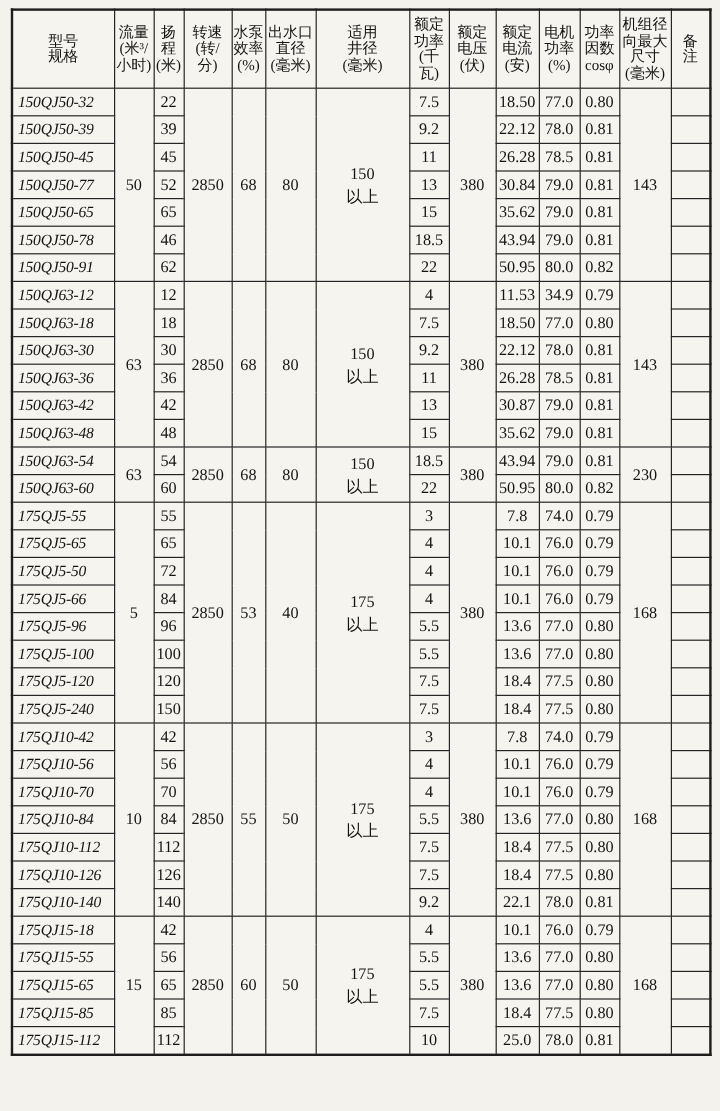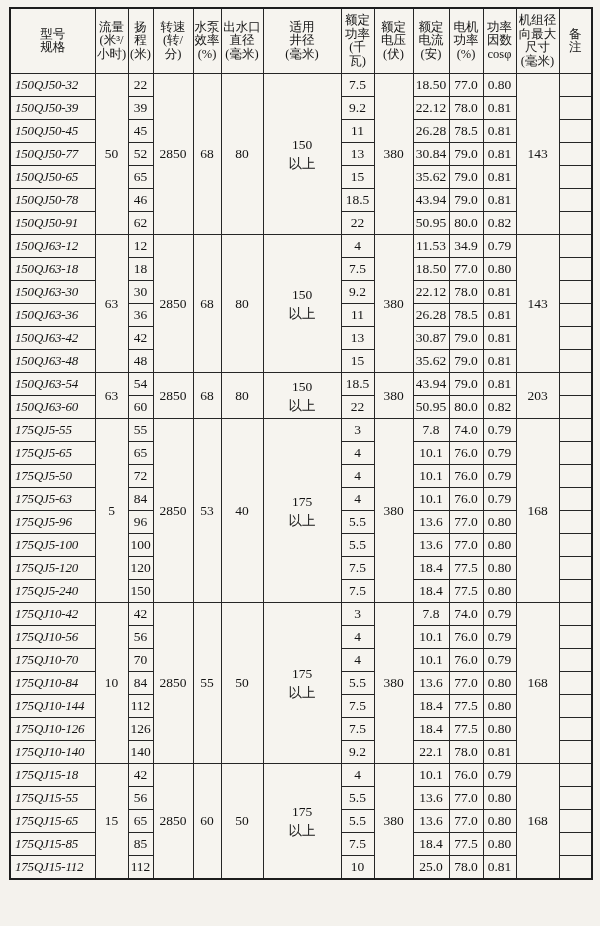--- a/index.html
+++ b/index.html
@@ -291,21 +291,21 @@
           <td class="c-num" rowspan="2">80</td>
           <td class="c-well" rowspan="2">
             <span style="display: block;">150</span>
             <span style="display: block;">以上</span>
           </td>
           <td class="c-num">18.5</td>
           <td class="c-num" rowspan="2">380</td>
           <td class="c-num">43.94</td>
           <td class="c-num">79.0</td>
           <td class="c-num">0.81</td>
-          <td class="c-num" rowspan="2">203</td>
+          <td class="c-num" rowspan="2">230</td>
           <td class="c-num"></td>
         </tr>
         <tr>
           <td class="c-model">150QJ63-60</td>
           <td class="c-num">60</td>
           <td class="c-num">22</td>
           <td class="c-num">50.95</td>
           <td class="c-num">80.0</td>
           <td class="c-num">0.82</td>
           <td class="c-num"></td>
@@ -341,21 +341,21 @@
         <tr>
           <td class="c-model">175QJ5-50</td>
           <td class="c-num">72</td>
           <td class="c-num">4</td>
           <td class="c-num">10.1</td>
           <td class="c-num">76.0</td>
           <td class="c-num">0.79</td>
           <td class="c-num"></td>
         </tr>
         <tr>
-          <td class="c-model">175QJ5-63</td>
+          <td class="c-model">175QJ5-66</td>
           <td class="c-num">84</td>
           <td class="c-num">4</td>
           <td class="c-num">10.1</td>
           <td class="c-num">76.0</td>
           <td class="c-num">0.79</td>
           <td class="c-num"></td>
         </tr>
         <tr>
           <td class="c-model">175QJ5-96</td>
           <td class="c-num">96</td>
@@ -432,21 +432,21 @@
         <tr>
           <td class="c-model">175QJ10-84</td>
           <td class="c-num">84</td>
           <td class="c-num">5.5</td>
           <td class="c-num">13.6</td>
           <td class="c-num">77.0</td>
           <td class="c-num">0.80</td>
           <td class="c-num"></td>
         </tr>
         <tr>
-          <td class="c-model">175QJ10-144</td>
+          <td class="c-model">175QJ10-112</td>
           <td class="c-num">112</td>
           <td class="c-num">7.5</td>
           <td class="c-num">18.4</td>
           <td class="c-num">77.5</td>
           <td class="c-num">0.80</td>
           <td class="c-num"></td>
         </tr>
         <tr>
           <td class="c-model">175QJ10-126</td>
           <td class="c-num">126</td>

